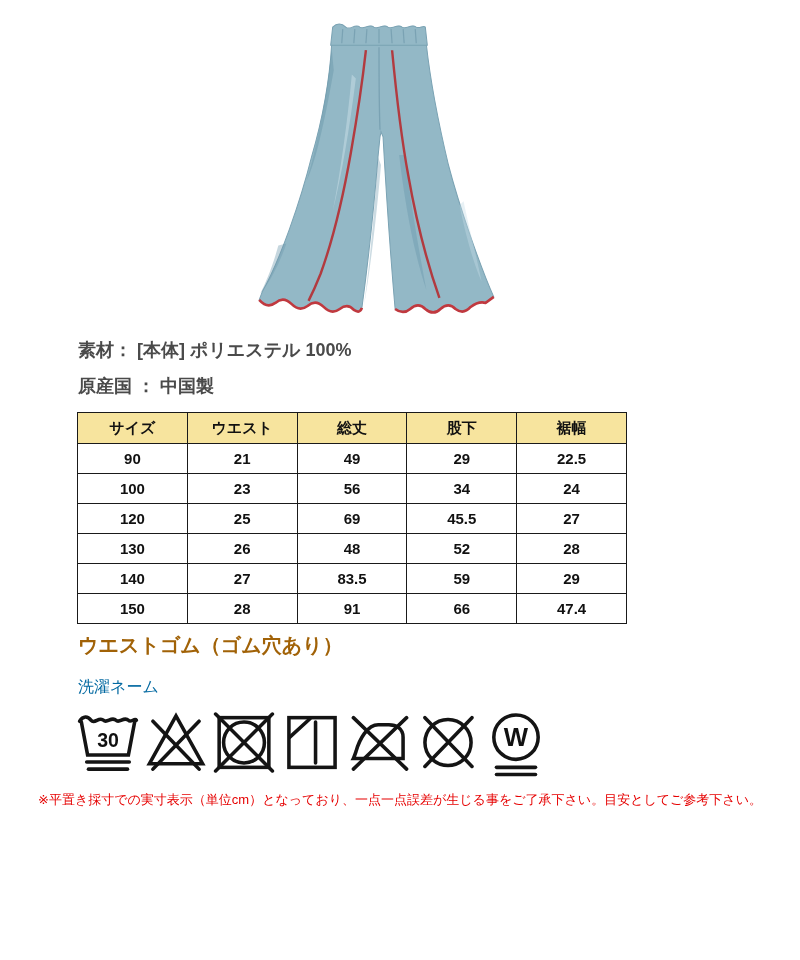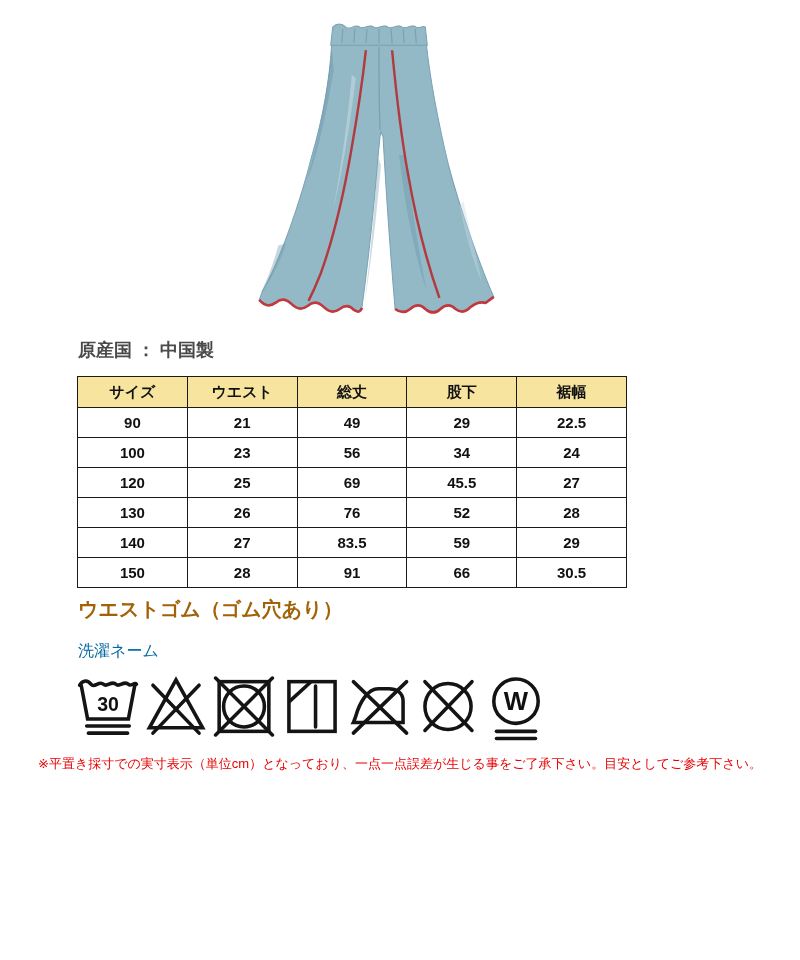--- a/index.html
+++ b/index.html
@@ -72,20 +72,21 @@
 
       <path d="M117,36 C113,72 108,104 102,138 C95,178 85,222 72,258 C68,268 64,277 60,285" stroke-width="2.4" fill="none" stroke="#b23a3f"></path>
       <path d="M143,36 C147,78 152,122 159,160 C166,200 177,245 190,282" stroke-width="2.4" fill="none" stroke="#b23a3f"></path>
 
       <path d="M11,284 q8,9 16,3 q8,-7 16,1 q8,8 16,2 q8,-7 16,1 q8,8 16,2 q8,-6 14,1 q6,4 8,-2" stroke-width="2.6" fill="none" stroke="#c0393f"></path>
       <path d="M146,293 q8,6 15,0 q8,-7 15,0 q8,7 15,0 q8,-7 15,0 q8,6 15,-2 q8,-6 15,-4 q4,-3 8,-6" stroke-width="2.6" fill="none" stroke="#c0393f"></path>
     </svg>
   </div>
 
   <div class="info">
+    <div>素材： [本体] ポリエステル 100%</div>
     <div>原産国 ： 中国製</div>
   </div>
 
   <table class="size-table">
     <thead>
       <tr>
         <th>サイズ</th>
         <th>ウエスト</th>
         <th>総丈</th>
         <th>股下</th>
@@ -110,37 +111,37 @@
       <tr>
         <td>120</td>
         <td>25</td>
         <td>69</td>
         <td>45.5</td>
         <td>27</td>
       </tr>
       <tr>
         <td>130</td>
         <td>26</td>
-        <td>76</td>
+        <td>48</td>
         <td>52</td>
         <td>28</td>
       </tr>
       <tr>
         <td>140</td>
         <td>27</td>
         <td>83.5</td>
         <td>59</td>
         <td>29</td>
       </tr>
       <tr>
         <td>150</td>
         <td>28</td>
         <td>91</td>
         <td>66</td>
-        <td>30.5</td>
+        <td>47.4</td>
       </tr>
     </tbody>
   </table>
 
   <div class="waistband">ウエストゴム（ゴム穴あり）</div>
 
   <div class="care-label">洗濯ネーム</div>
   <div class="care-row">
 
     <svg viewBox="0 0 72 80" width="64" height="71">

